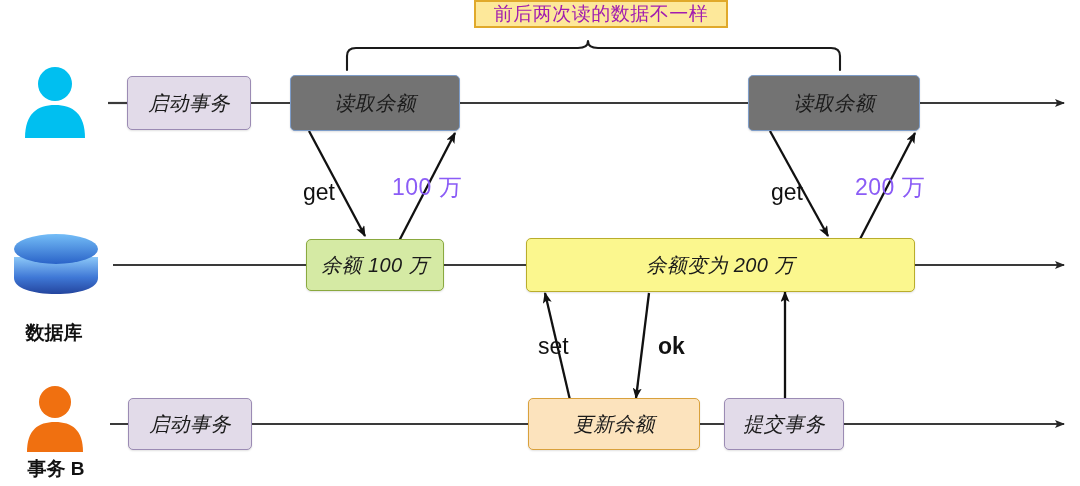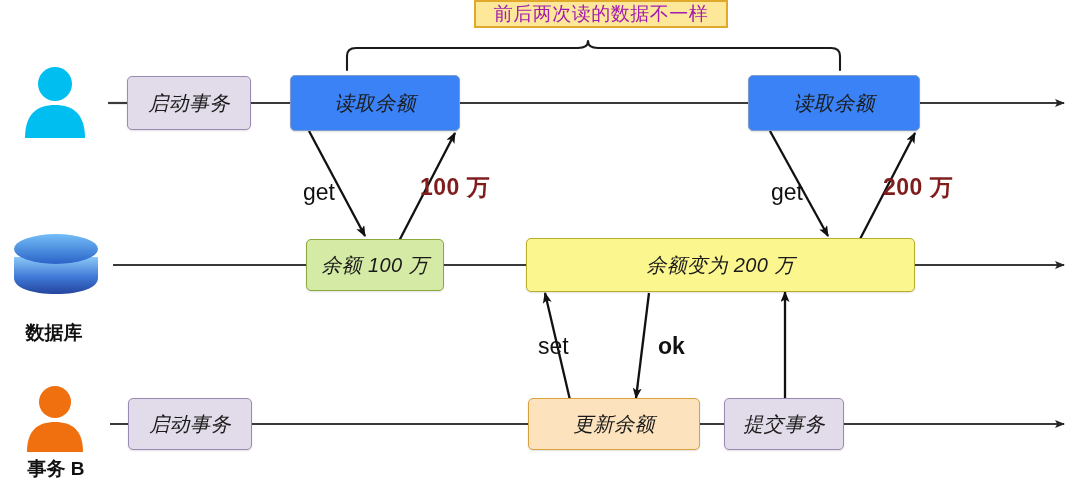--- a/index.html
+++ b/index.html
@@ -36,21 +36,21 @@
     border-width: 1.4px;
     border-style: solid;
     font-size: 20px;
     color: #1a1a1a;
     letter-spacing: 0.4px;
     white-space: nowrap;
     box-shadow: 0 1px 2px rgba(0,0,0,0.12);
     font-style: italic;
   }
   .node.purple  { background: #e2dbe9; border-color: #9b8bb4; }
-  .node.blue    { background: #3b82f6; border-color: #7e9dc9; }
+  .node.blue    { background: #737373; border-color: #7e9dc9; }
   .node.green   { background: #d5eaa4; border-color: #8aa93f; }
   .node.yellow  { background: #fbf78e; border-color: #b9ad2c; }
   .node.orange  { background: #fce3bd; border-color: #d9a13c; }
 
   
   .top-label {
     position: absolute;
     box-sizing: border-box;
     display: flex;
     align-items: center;
@@ -74,21 +74,21 @@
   }
 
   
   .caption {
     position: absolute;
     font-size: 23px;
     color: #111111;
     white-space: nowrap;
   }
   .caption.bold  { font-weight: bold; }
-  .caption.red   { color: #7f1d1d; font-weight: bold; letter-spacing: 0.5px; margin-left: 28px; }
+  .caption.red   { color: #8b5cf6; font-weight: normal; letter-spacing: 0.5px; }
 
   
   .person {
     position: absolute;
   }
   .db {
     position: absolute;
   }
 </style>
 </head>

